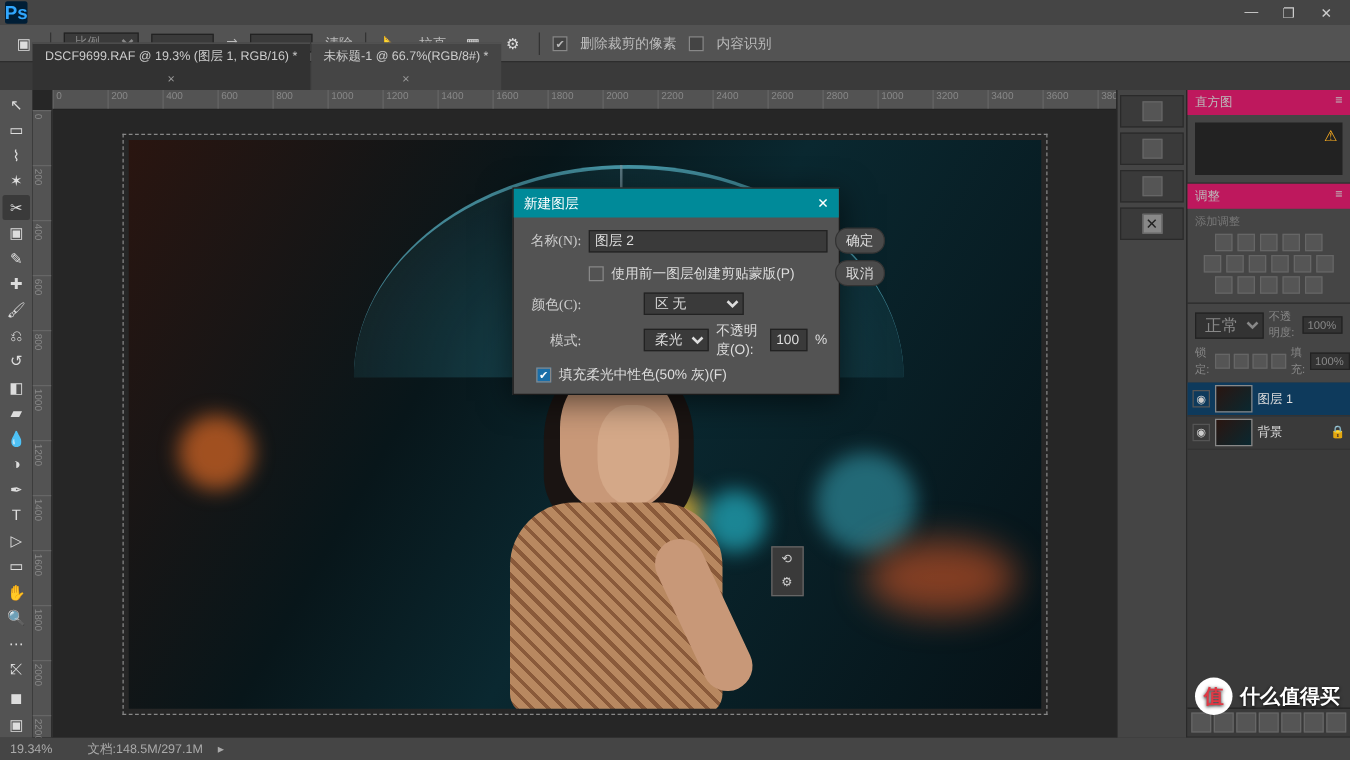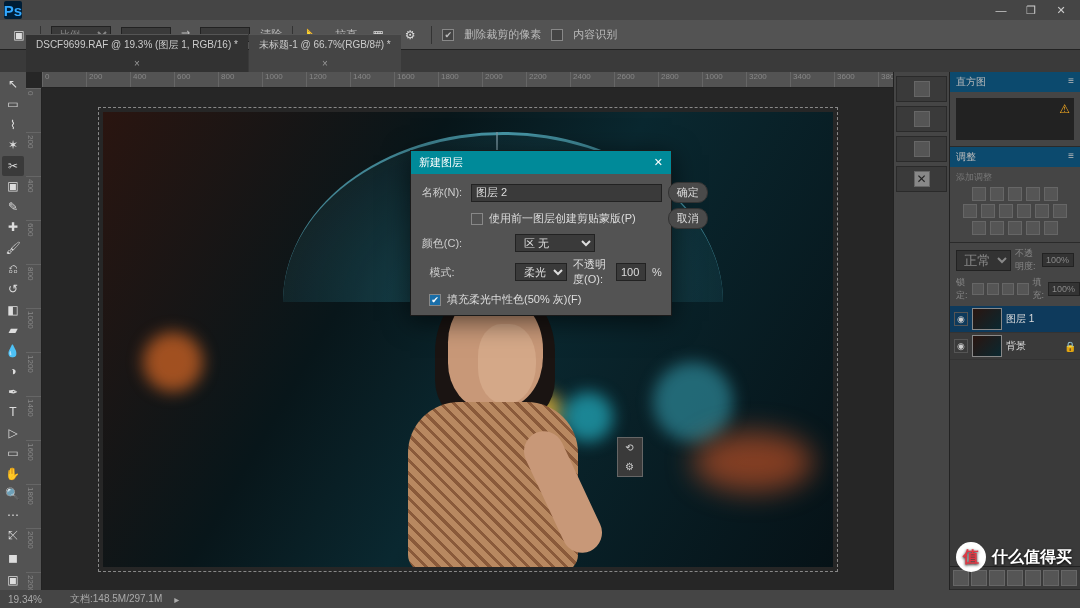--- a/index.html
+++ b/index.html
@@ -55,21 +55,21 @@
 .arm { width: 40px; height: 130px; background: #c89878; position: absolute; left: 160px; top: 145px; border-radius: 20px; transform: rotate(-25deg);}
 
 .floating-tool { position: absolute; right: 190px; bottom: 90px; width: 26px; height: 40px; background: #3a3a3a; border: 1px solid #666; display: flex; flex-direction: column; align-items: center; justify-content: space-around; font-size: 10px; color: #ccc;}
 
 .panels-right { width: 56px; background: #454545; display: flex; flex-direction: column; gap: 4px; padding: 4px 2px; border-left: 1px solid #222;}
 .panel-mini { background: #3a3a3a; border: 1px solid #2a2a2a; padding: 4px; display: flex; flex-direction: column; gap: 4px; align-items: center;}
 .panel-mini .pic { width: 16px; height: 16px; background: #555; border: 1px solid #666;}
 
 .panels-far-right { width: 131px; background: #454545; border-left: 1px solid #222; display: flex; flex-direction: column; font-size: 10px;}
 .panel-block { border-bottom: 1px solid #2a2a2a; }
-.panel-header { padding: 3px 6px; background: #0c4a6e; display: flex; justify-content: space-between; color: #bbb; }
+.panel-header { padding: 3px 6px; background: #be185d; display: flex; justify-content: space-between; color: #bbb; }
 .histogram { padding: 6px; }
 .histo-box { width: 100%; height: 42px; background: #222; position: relative; overflow: hidden;}
 .histo-curve { position: absolute; bottom: 0; left: 0; width: 100%; height: 100%; background: linear-gradient(to top, #e8e8e8 0%, transparent 0%); clip-path: polygon(0 20%, 10% 55%, 25% 75%, 45% 88%, 70% 96%, 100% 99%, 100% 100%, 0 100%);}
 .histo-warn { position: absolute; right: 4px; top: 4px; color: #ffb020; font-size: 12px;}
 .adjust { padding: 4px 6px; }
 .adj-row { display: flex; gap: 4px; margin-bottom: 3px; justify-content: center;}
 .adj-row span { width: 14px; height: 14px; background: #555; border: 1px solid #666; display: inline-block;}
 .layers-head { display: flex; background: #3a3a3a; }
 .layers-head span { padding: 3px 6px; font-size: 10px; color: #999; }
 .layers-head span.act { background: #454545; color: #ddd; }
@@ -86,21 +86,21 @@
 .layer-name { flex: 1; font-size: 10px; color: #ddd; }
 .layer-lock { width: 12px; color: #888; font-size: 10px;}
 .layer-footer { display: flex; gap: 2px; padding: 3px; background: #3a3a3a; border-top: 1px solid #222;}
 .layer-footer span { width: 16px; height: 16px; background: #555; border: 1px solid #666;}
 
 
 .dialog { position: absolute; left: 410px; top: 150px; width: 262px; background: #535353; border: 1px solid #1a1a1a; box-shadow: 0 5px 25px rgba(0,0,0,0.6); color: #ddd; font-size: 11px;}
 .dlg-title { background: #008a99; color: #fff; padding: 4px 8px; display: flex; justify-content: space-between; align-items: center; font-size: 11px;}
 .dlg-close { cursor: default; }
 .dlg-body { padding: 8px; display: grid; grid-template-columns: 46px 1fr 44px; gap: 5px 6px; align-items: center; position: relative;}
-.dlg-label { text-align: center; color: #ccc; }
+.dlg-label { text-align: right; color: #ccc; font-family: Liberation Serif, serif; }
 .dlg-input { background: #3a3a3a; border: 1px solid #222; color: #ddd; padding: 2px 4px; font-size: 11px;}
 .dlg-btn { background: #4a4a4a; border: 1px solid #333; border-radius: 10px; padding: 2px 0; text-align: center; cursor: default; width: 40px;}
 .dlg-row { grid-column: 2 / 3; display: flex; align-items: center; gap: 6px; }
 .dlg-row-full { grid-column: 1 / 4; display: flex; align-items: center; gap: 6px; padding-left: 10px;}
 .dlg-select { background: #3a3a3a; border: 1px solid #222; color: #ddd; padding: 1px 4px; font-size: 11px; margin-left: 44px;}
 .dlg-check { width: 12px; height: 12px; border: 1px solid #888; display: inline-flex; align-items: center; justify-content: center; font-size: 9px; }
 .dlg-check.chk { background: #1a6ea8; color: #fff; }
 
 
 .status-bar { height: 18px; background: #454545; display: flex; align-items: center; padding: 0 8px; font-size: 10px; color: #aaa; gap: 12px;}

